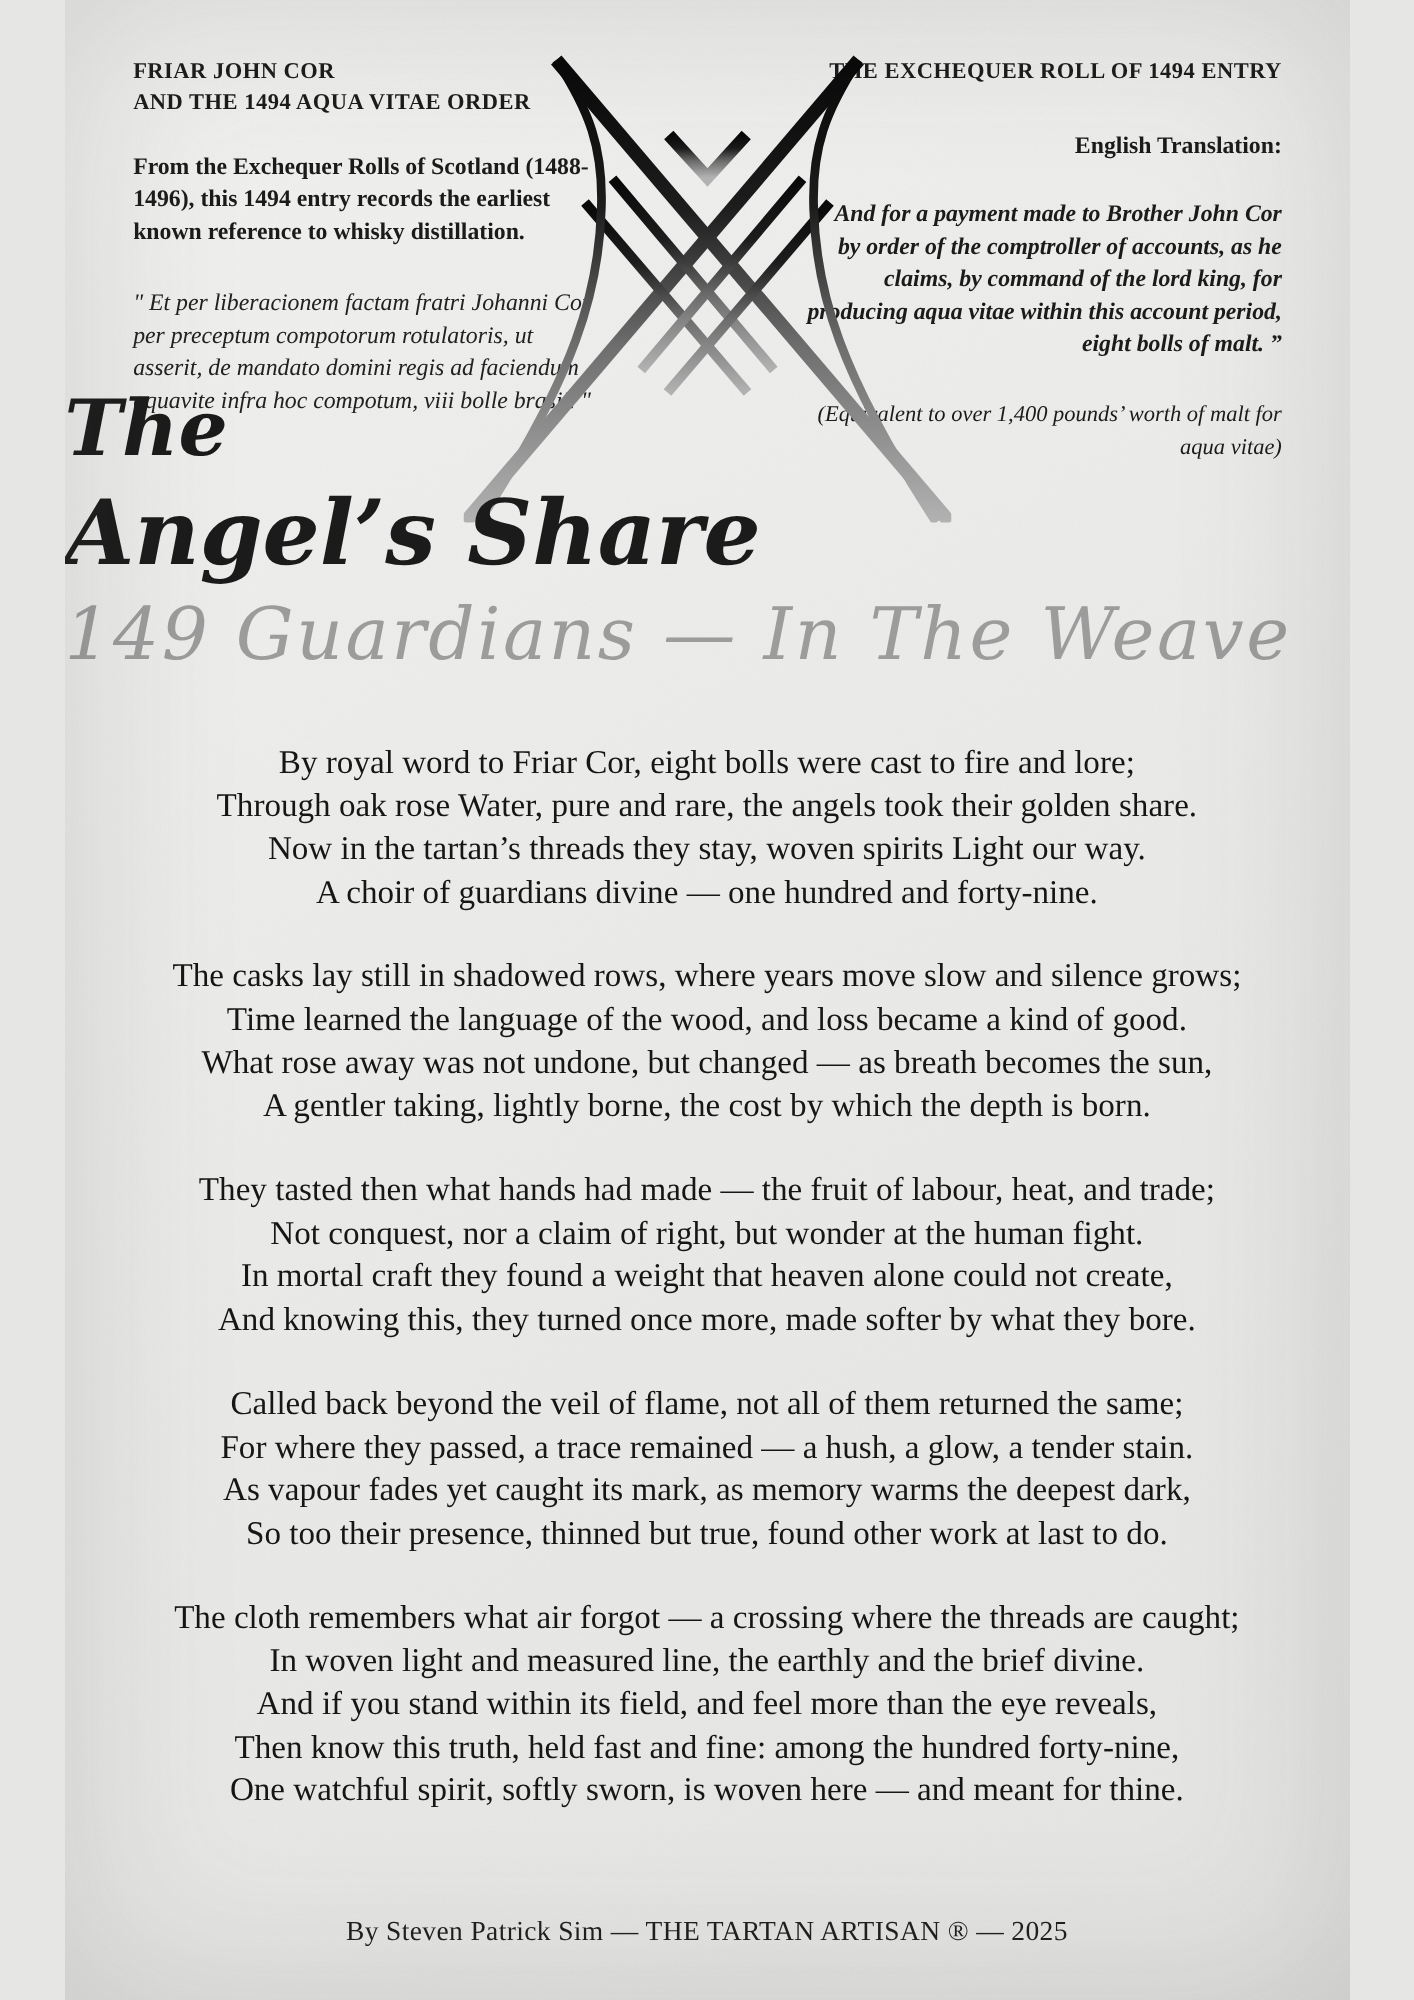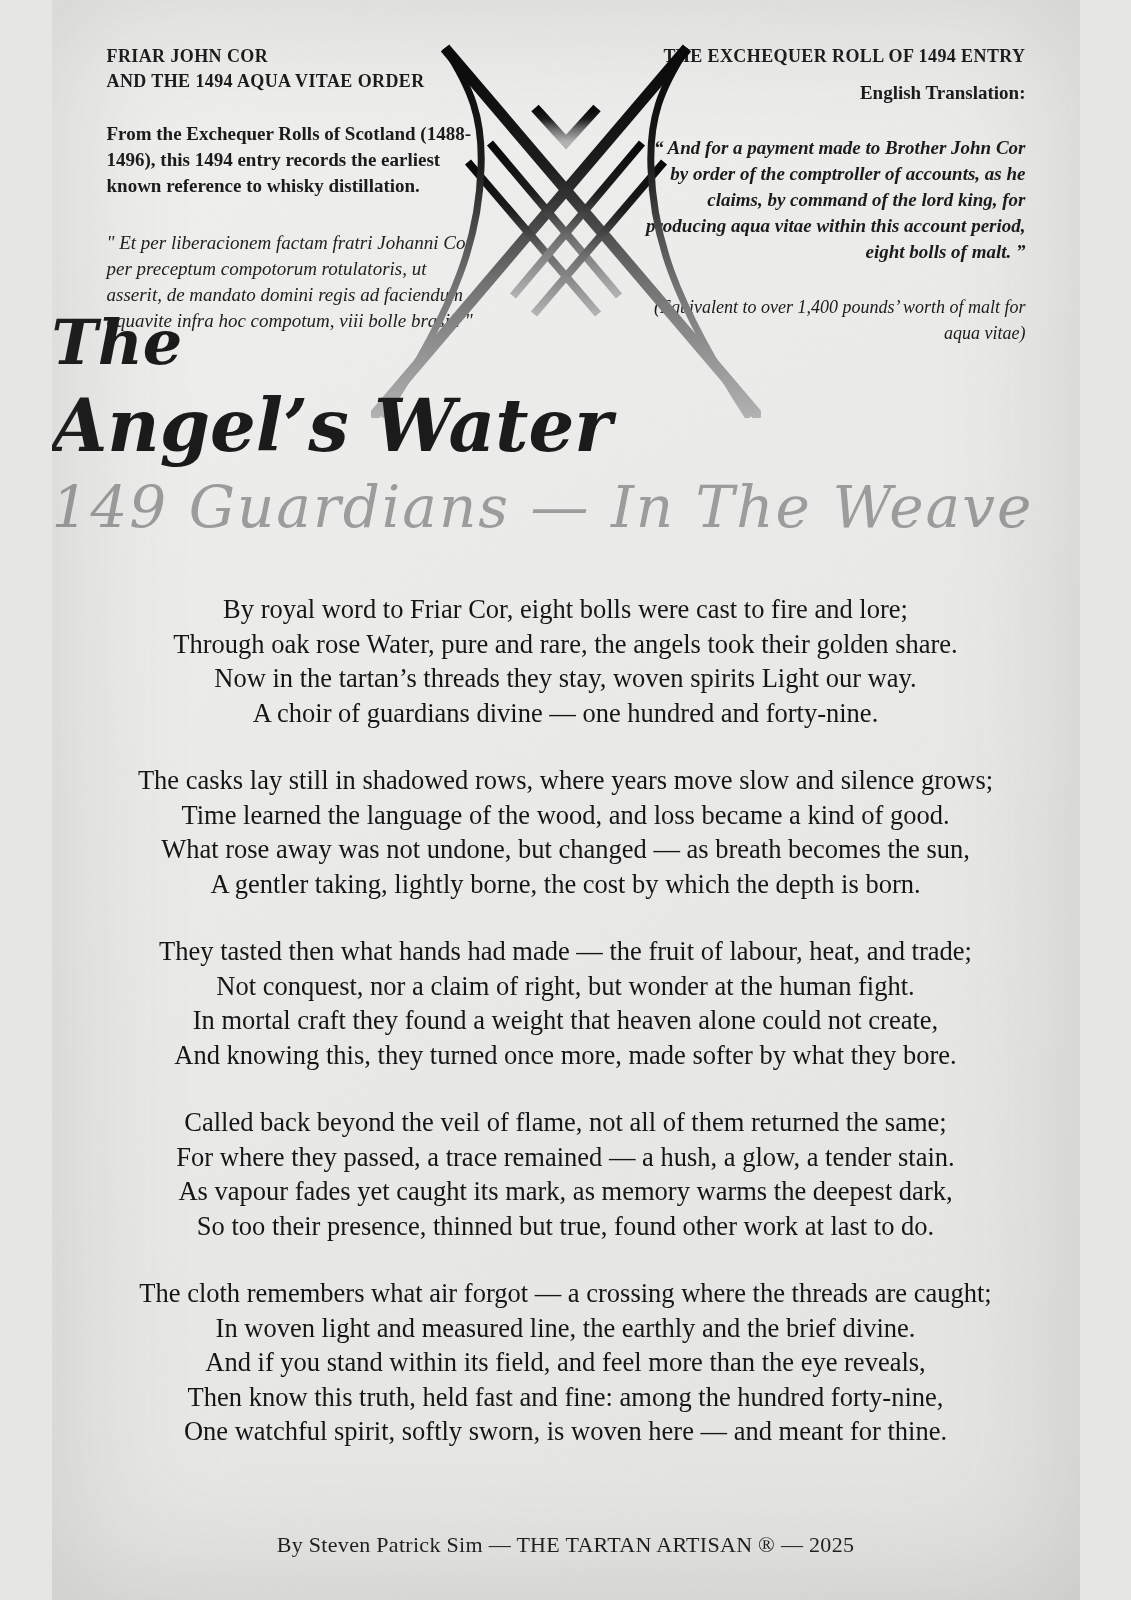--- a/index.html
+++ b/index.html
@@ -21,21 +21,21 @@
   }
   .texture { position:absolute; inset:0; pointer-events:none; }
 
   
   .col-left  { position:absolute; left:55px;  top:44px; width:368px; }
   .col-right { position:absolute; right:54px; top:44px; width:382px; text-align:right; }
   .col-head  { font-size:18px; line-height:25px; font-weight:bold; letter-spacing:.4px; }
   .head-line { display:block; }
   .intro     { margin-top:27px; font-weight:bold; font-size:19px; line-height:26px; }
   .latin     { margin-top:31px; font-style:italic; font-size:19px; line-height:26px; color:#212121; }
-  .trans-label { margin-top:13px; font-weight:bold; font-size:19px; }
+  .trans-label { margin-top:37px; font-weight:bold; font-size:19px; }
   .quote     { margin-top:31px; font-style:italic; font-weight:bold; font-size:19px; line-height:26px; }
   .note      { margin-top:29px; font-style:italic; font-size:18px; line-height:26px; }
 
   
   .emblem { position:absolute; left:50%; top:18px; margin-left:-195px; width:390px; height:400px; }
 
   
   .title-block { position:absolute; left:0; right:0; top:312px; }
   .title-1 { font-family:"DejaVu Serif", serif; font-style:italic; font-weight:bold; font-size:62px; line-height:1; }
   .title-2 { font-family:"DejaVu Serif", serif; font-style:italic; font-weight:bold; font-size:72px; line-height:1; margin-top:16px; }
@@ -103,21 +103,21 @@
       <path d="M271,125 L142,278" stroke-width="8"></path>
       <path d="M293,144 L163,296" stroke-width="8"></path>
 
       <path d="M74,30 C100,70 112,100 110,150 C108,215 90,280 12,400" stroke-width="7"></path>
       <path d="M316,30 C290,70 278,100 280,150 C282,215 300,280 378,400" stroke-width="7"></path>
     </g>
   </svg>
 
   <div class="title-block">
     <div class="title-1">The</div>
-    <div class="title-2">Angel’s Water</div>
+    <div class="title-2">Angel’s Share</div>
     <div class="title-sub">149 Guardians — In The Weave</div>
   </div>
 
   <div class="poem">
     <div class="stanza">
       <span class="poem-line">By royal word to Friar Cor, eight bolls were cast to fire and lore;</span>
       <span class="poem-line">Through oak rose Water, pure and rare, the angels took their golden share.</span>
       <span class="poem-line">Now in the tartan’s threads they stay, woven spirits Light our way.</span>
       <span class="poem-line">A choir of guardians divine — one hundred and forty-nine.</span>
     </div>

